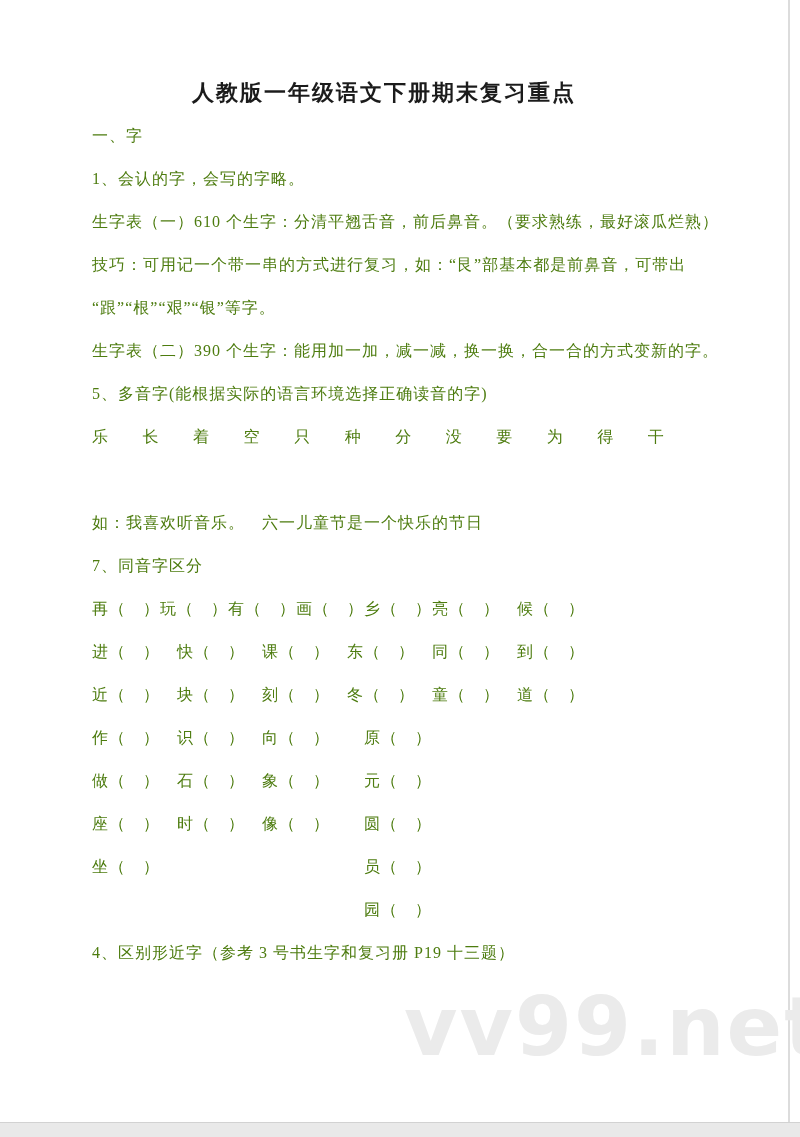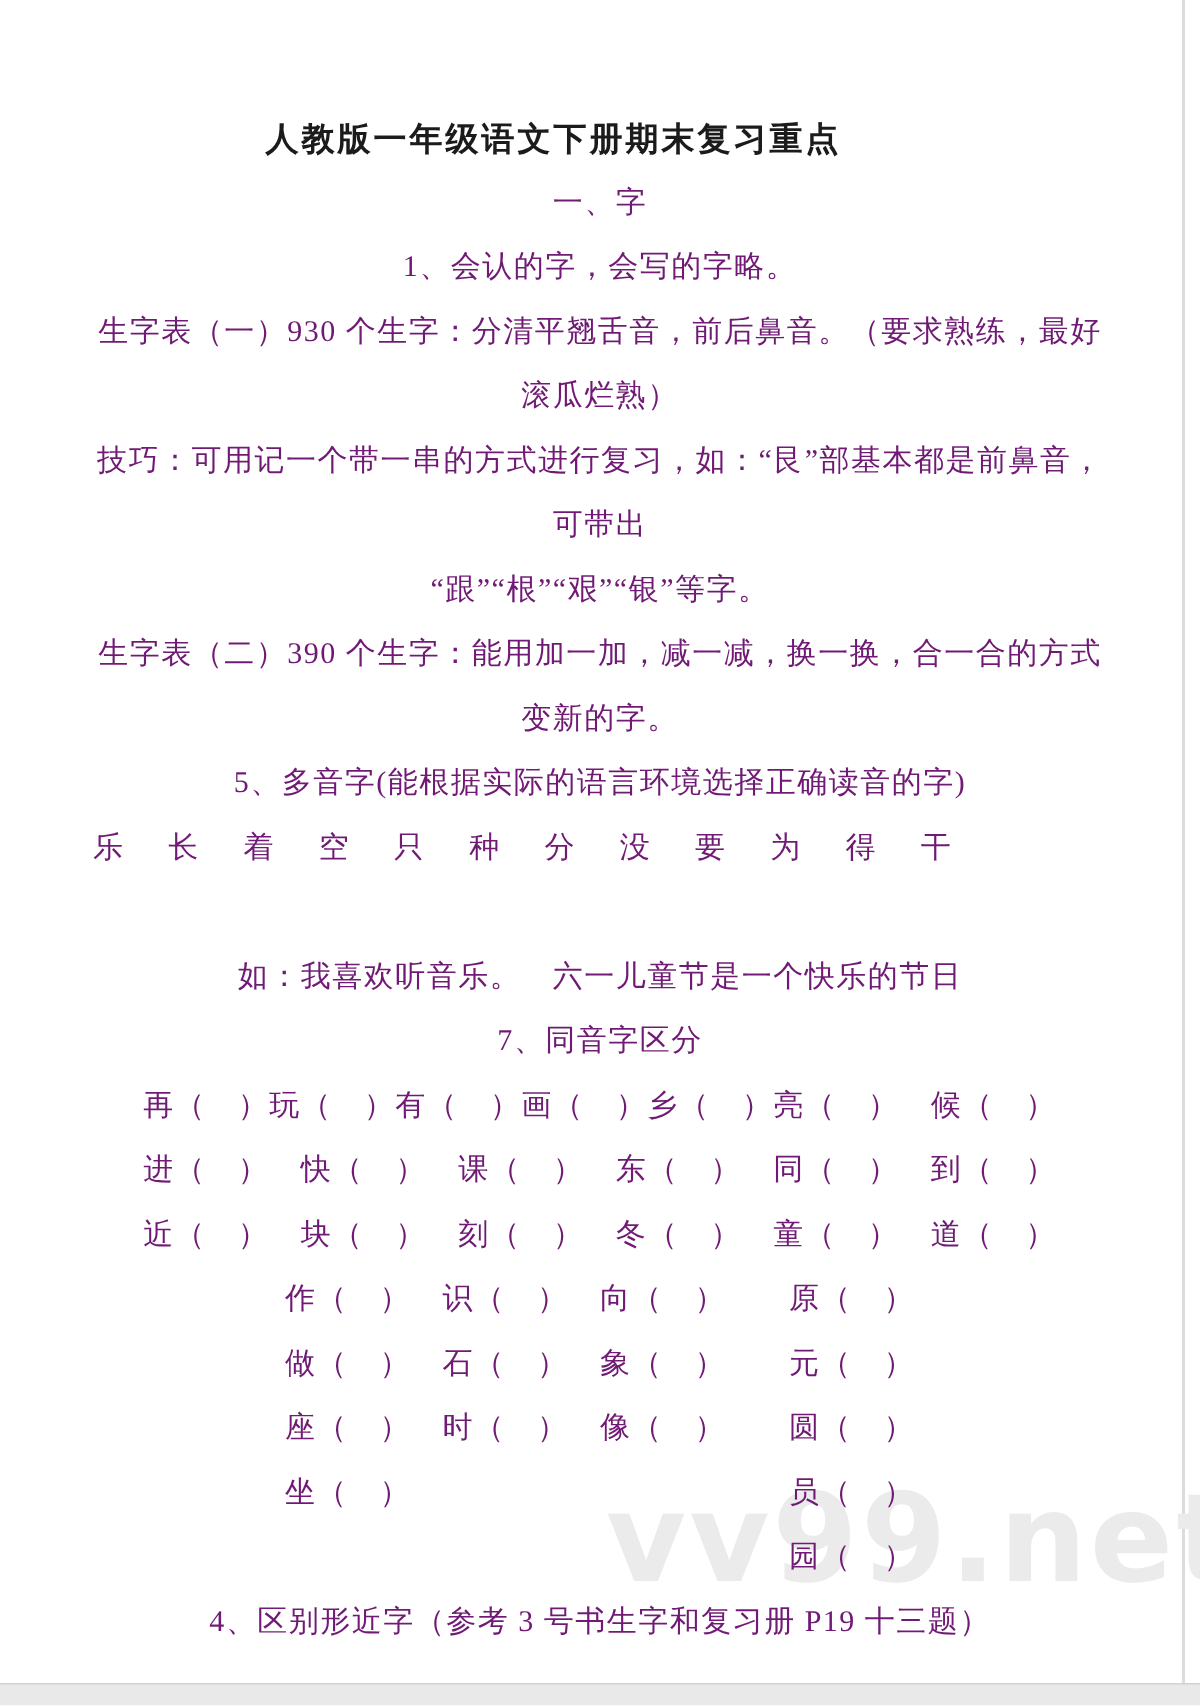--- a/index.html
+++ b/index.html
@@ -32,43 +32,42 @@
     line-height:1;
     letter-spacing:2px;
     color:#ebebeb;
     z-index:0;
     user-select:none;
     margin-left:48px;
   }
   .content{
     position:relative;
     z-index:1;
-    padding:78px 50px 0 62px;
+    padding:78px 50px 0 92px;
   }
   .title{
     margin:0 -50px 0 -112px;
     text-align:center;
     font-family:"Liberation Sans",sans-serif;
     font-weight:700;
     font-size:22px;
     line-height:30px;
     letter-spacing:2px;
     color:#1b1b1b;
   }
   .lines{margin-top:6px;}
   .line{
     margin:0;
     min-height:43px;
     line-height:43px;
     font-family:"Liberation Serif",serif;
-    font-size:20px;
+    font-size:16px;
     letter-spacing:1px;
-    color:#701a75;
+    color:#4d7c0f;
     white-space:pre-wrap;
-    text-align:center;
   }
   .spread{
     display:flex;
     justify-content:space-between;
     width:572px;
     letter-spacing:0;
   }
   .pchar{
     font:inherit;
     color:inherit;
@@ -81,21 +80,21 @@
   <div class="watermark">vv99.net</div>
 
   <div class="content">
     <h1 class="title">人教版一年级语文下册期末复习重点</h1>
 
     <div class="lines">
 
       <div>
           <p class="line">一、字</p>
           <p class="line">1、会认的字，会写的字略。</p>
-          <p class="line">生字表（一）930 个生字：分清平翘舌音，前后鼻音。（要求熟练，最好滚瓜烂熟）</p>
+          <p class="line">生字表（一）610 个生字：分清平翘舌音，前后鼻音。（要求熟练，最好滚瓜烂熟）</p>
           <p class="line">技巧：可用记一个带一串的方式进行复习，如：“艮”部基本都是前鼻音，可带出</p>
           <p class="line">“跟”“根”“艰”“银”等字。</p>
           <p class="line">生字表（二）390 个生字：能用加一加，减一减，换一换，合一合的方式变新的字。</p>
           <p class="line">5、多音字(能根据实际的语言环境选择正确读音的字)</p>
         </div>
 
       <div class="line spread"><span class="pchar">乐</span><span class="pchar">长</span><span class="pchar">着</span><span class="pchar">空</span><span class="pchar">只</span><span class="pchar">种</span><span class="pchar">分</span><span class="pchar">没</span><span class="pchar">要</span><span class="pchar">为</span><span class="pchar">得</span><span class="pchar">干</span></div>
 
       <div>
           <p class="line"></p>

